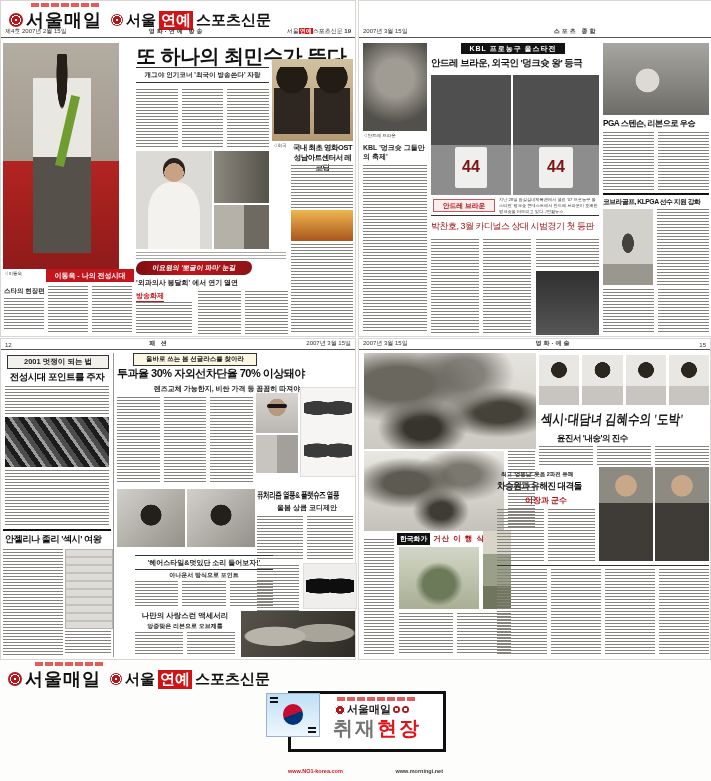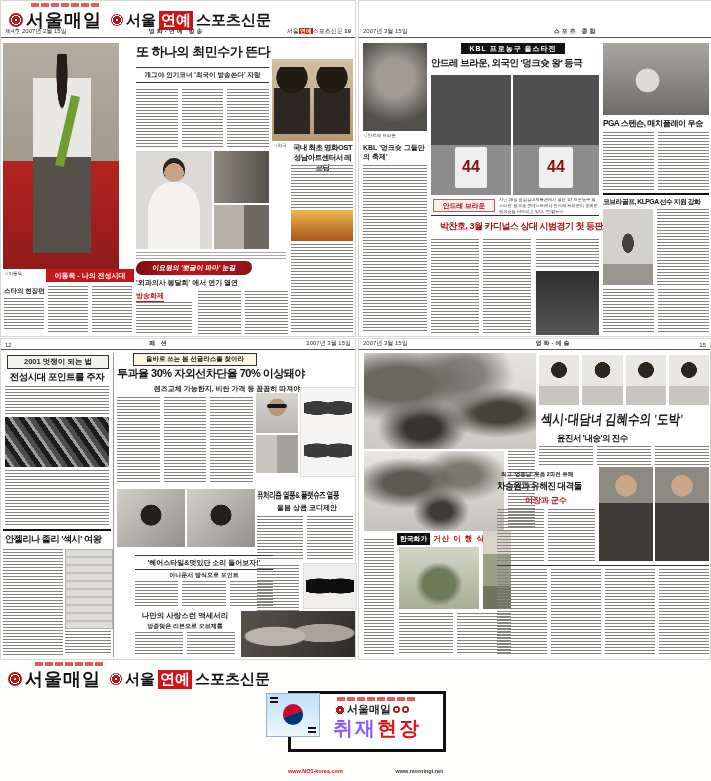--- a/index.html
+++ b/index.html
@@ -26,21 +26,21 @@
   .mini-hl{background:#cf1418;color:#fff;font-weight:bold;padding:0 1px;}
   
   .cols{display:flex;gap:4px;}
   .greek-col{flex:1;background:repeating-linear-gradient(to bottom,#85837e 0 1px,transparent 1px 3px);}
   .cap-greek{background:repeating-linear-gradient(to bottom,#aaa8a2 0 1px,transparent 1px 3px);}
   .rule{border-top:1px solid #333;}
   .rule2{border-top:2px solid #111;}
   .vline{border-left:1px solid #999;}
   
   .hl{font-weight:900;color:#111;letter-spacing:-0.5px;}
-  .hl-red{font-weight:700;color:#a01114;letter-spacing:-0.5px;margin-left:9px;}
+  .hl-red{font-weight:400;color:#a01114;letter-spacing:-0.5px;}
   .subbox{border-top:1px solid #333;border-bottom:1px solid #333;text-align:center;font-weight:bold;}
   .tag-red{color:#c3161c;font-weight:bold;border-bottom:1px solid #c3161c;display:inline-block;}
   .ribbon{background:linear-gradient(90deg,#7c0d12,#c3161c 45%,#8e1216);color:#fff;font-weight:bold;
           text-align:center;border-radius:7px;transform:skewX(-8deg);display:flex;align-items:center;justify-content:center;}
   .banner-red{background:#c3161c;color:#fff;font-weight:bold;text-align:center;display:flex;align-items:center;justify-content:center;}
   .banner-black{background:#121212;color:#fff;font-weight:bold;text-align:center;display:flex;align-items:center;justify-content:center;letter-spacing:1px;}
   .boxed{border:1px solid #333;background:#f2f1ec;text-align:center;font-weight:bold;display:flex;align-items:center;justify-content:center;}
   .namebox{border:1px solid #c3585c;color:#b01114;font-weight:bold;text-align:center;background:#fbeeee;display:flex;align-items:center;justify-content:center;}
   .caption{font-size:4.5px;color:#333;line-height:1.4;}
   .calli{font-family:"Liberation Serif",serif;font-weight:900;color:#1a1a1a;transform:skewX(-5deg) scaleX(.82);transform-origin:left;letter-spacing:0;}
@@ -140,21 +140,21 @@
     <div class="abs banner-red" style="left:45px;top:268px;width:88px;height:13px;font-size:7px;">이동욱 - 나의 전성시대</div>
     <div class="abs" style="left:3px;top:286px;width:42px;font-size:6.5px;font-weight:900;">스타의 현장편</div>
     <div class="abs cols" style="left:3px;top:297px;width:40px;height:33px;">
         <i class="greek-col"></i>
       </div>
     <div class="abs cols" style="left:47px;top:285px;width:84px;height:46px;">
         <i class="greek-col"></i>
         <i class="greek-col"></i>
       </div>
 
-    <div class="abs hl nowrap" style="left:135px;top:42px;font-size:13px;">또 하나의 최민수가 뜬다</div>
+    <div class="abs hl nowrap" style="left:135px;top:42px;font-size:20px;">또 하나의 최민수가 뜬다</div>
     <div class="abs subbox" style="left:135px;top:66px;width:133px;height:14px;font-size:6.6px;line-height:14px;">개그야 인기코너 '최국이 방송쓴다' 자랑</div>
     <div class="ph ph-duo" style="left:271px;top:58px;width:81px;height:82px;">
       <i class="duo-f" style="left:3%;"></i>
       <i class="duo-f" style="left:52%;"></i>
     </div>
     <div class="abs caption" style="left:272px;top:142px;">◁최국</div>
     <div class="abs cols" style="left:135px;top:88px;width:133px;height:58px;">
         <i class="greek-col"></i>
         <i class="greek-col"></i>
         <i class="greek-col"></i>
@@ -221,21 +221,21 @@
     <div class="abs cols" style="left:72px;top:238px;width:100px;height:96px;">
         <i class="greek-col"></i>
         <i class="greek-col"></i>
       </div>
     <div class="abs cols" style="left:177px;top:238px;width:63px;height:28px;">
         <i class="greek-col"></i>
       </div>
     <div class="ph ph-pitcher" style="left:177px;top:270px;width:63px;height:64px;"></div>
 
     <div class="ph ph-golfer" style="left:244px;top:42px;width:106px;height:72px;"></div>
-    <div class="abs hl nowrap" style="left:244px;top:117px;font-size:8.2px;">PGA 스텐슨, 매치플레이 우승</div>
+    <div class="abs hl nowrap" style="left:244px;top:117px;font-size:8.2px;">PGA 스텐슨, 리본으로 우승</div>
     <div class="abs cols" style="left:244px;top:131px;width:106px;height:58px;">
         <i class="greek-col"></i>
         <i class="greek-col"></i>
       </div>
     <div class="abs rule2" style="left:244px;top:192px;width:106px;"></div>
     <div class="abs hl nowrap" style="left:244px;top:196px;font-size:6.8px;">코브라골프, KLPGA 선수 지원 강화</div>
     <div class="ph ph-golfswing" style="left:244px;top:208px;width:50px;height:76px;"></div>
     <div class="abs cols" style="left:298px;top:208px;width:52px;height:76px;">
         <i class="greek-col"></i>
       </div>
@@ -390,21 +390,21 @@
 
   <div class="abs report-box" style="left:288px;top:691px;width:152px;height:55px;">
     <div class="abs red-stripe" style="left:46px;top:3px;width:78px;"></div>
     <div class="abs" style="left:44px;top:8px;display:flex;align-items:center;gap:2px;">
       <span class="logo-circle sm" style="width:10px;height:10px;"></span>
       <span style="font-size:11px;font-weight:900;">서울매일</span>
       <span class="logo-circle sm" style="width:7px;height:7px;"></span>
       <span class="logo-circle sm" style="width:7px;height:7px;"></span>
     </div>
     <div class="abs nowrap" style="left:42px;top:21px;font-size:20px;font-weight:900;letter-spacing:2px;">
-      <span style="color:#8b5cf6;">취재</span><span style="color:#e1131a;">현장</span>
+      <span style="color:#737373;">취재</span><span style="color:#e1131a;">현장</span>
     </div>
   </div>
   <div class="ph ph-flag" style="left:266px;top:693px;width:52px;height:42px;">
     <i class="tg"></i>
     <i class="tg-bars" style="left:6%;top:8%;"></i>
     <i class="tg-bars" style="right:6%;bottom:8%;"></i>
   </div>
   <div class="abs" style="left:288px;top:768px;width:155px;display:flex;justify-content:space-between;">
     <span class="url-red">www.NO1-korea.com</span>
     <span class="url-dark">www.morningi.net</span>

